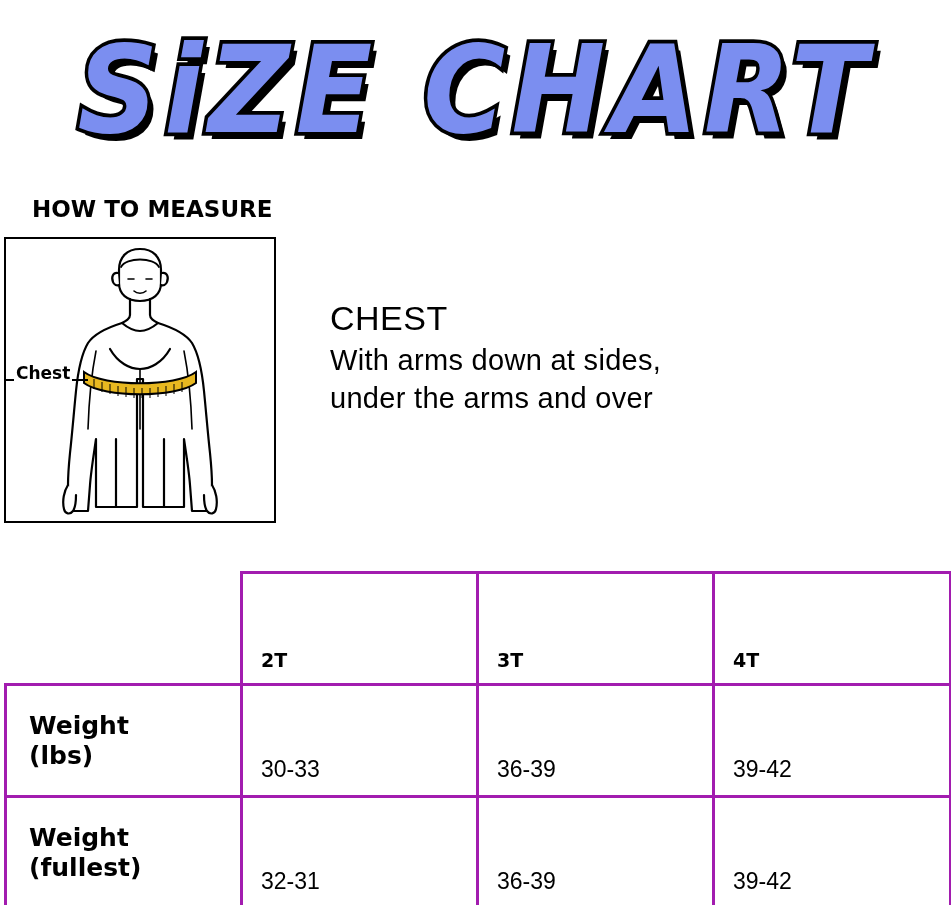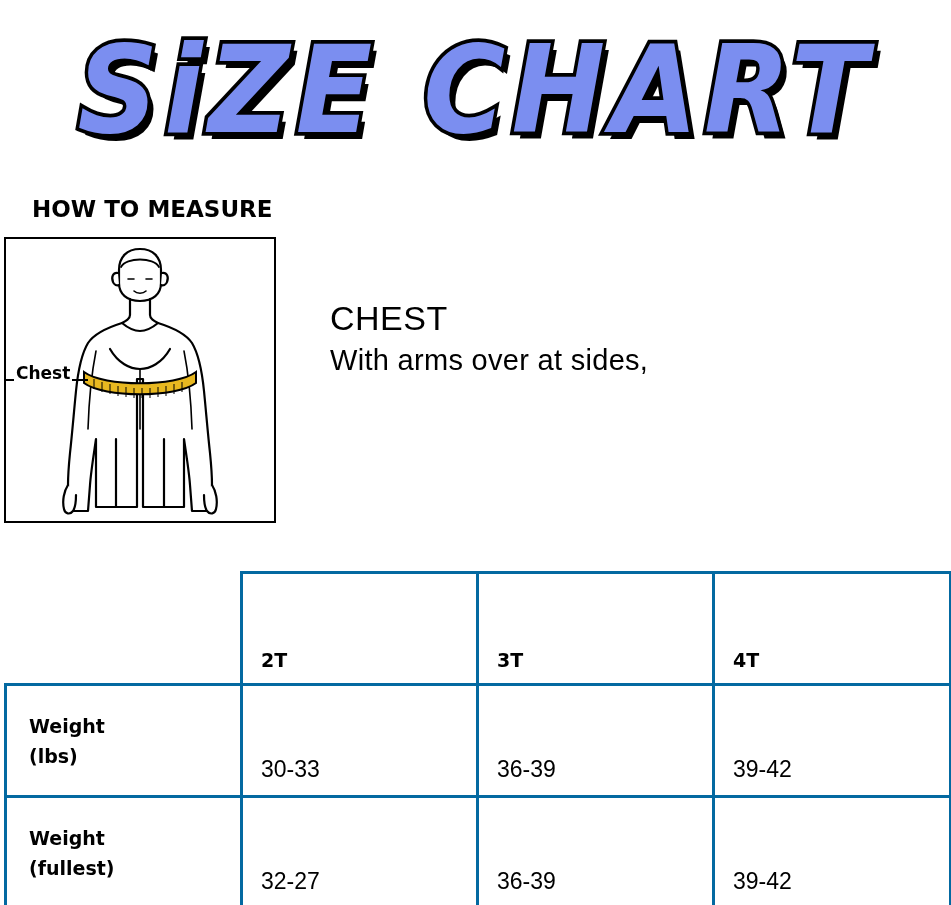--- a/index.html
+++ b/index.html
@@ -111,39 +111,39 @@
     width: 945px;
     border-collapse: collapse;
     table-layout: fixed;
   }
   #size-table col.c0 { width: 236px; }
   #size-table col.c1 { width: 236px; }
   #size-table col.c2 { width: 236px; }
   #size-table col.c3 { width: 237px; }
 
   #size-table td {
-    border: 3px solid #0369a1;
+    border: 3px solid #a21caf;
     vertical-align: bottom;
     padding: 0 0 12px 18px;
     height: 112px;
     box-sizing: border-box;
   }
   #size-table tr.header-row td {
     height: 112px;
   }
   #size-table td.blank-corner {
     border: none;
   }
   .col-head {
     font-family: "DejaVu Sans", sans-serif;
     font-weight: bold;
     font-size: 19px;
   }
   .row-head {
-    font-size: 19px;
+    font-size: 25px;
     line-height: 30px;
     font-weight: bold;
     font-family: "DejaVu Sans", sans-serif;
   }
   #size-table td.row-head-cell {
     vertical-align: middle;
     padding-bottom: 0;
     padding-left: 22px;
   }
   .cell-val {
@@ -206,21 +206,22 @@
       </g>
     </g>
 
     <path d="M0 141 L82 141" stroke="#000000" stroke-width="2" fill="none"></path>
   </svg>
 </div>
 <div id="chest-label">Chest</div>
 
 <div id="desc-block">
   <div id="desc-title">CHEST</div>
-  <div class="desc-line">With arms over at sides,</div>
+  <div class="desc-line">With arms down at sides,</div>
+  <div class="desc-line">under the arms and over</div>
 </div>
 
 <table id="size-table">
   <colgroup>
     <col class="c0">
       <col class="c1">
       <col class="c2">
       <col class="c3">
   </colgroup>
   <tbody>
@@ -237,18 +238,18 @@
       </td>
       <td><span class="cell-val">30-33</span></td>
       <td><span class="cell-val">36-39</span></td>
       <td><span class="cell-val">39-42</span></td>
     </tr>
     <tr>
       <td class="row-head-cell">
         <div class="row-head">Weight</div>
         <div class="row-head">(fullest)</div>
       </td>
-      <td><span class="cell-val">32-27</span></td>
+      <td><span class="cell-val">32-31</span></td>
       <td><span class="cell-val">36-39</span></td>
       <td><span class="cell-val">39-42</span></td>
     </tr>
   </tbody>
 </table>
 
 </body></html>

